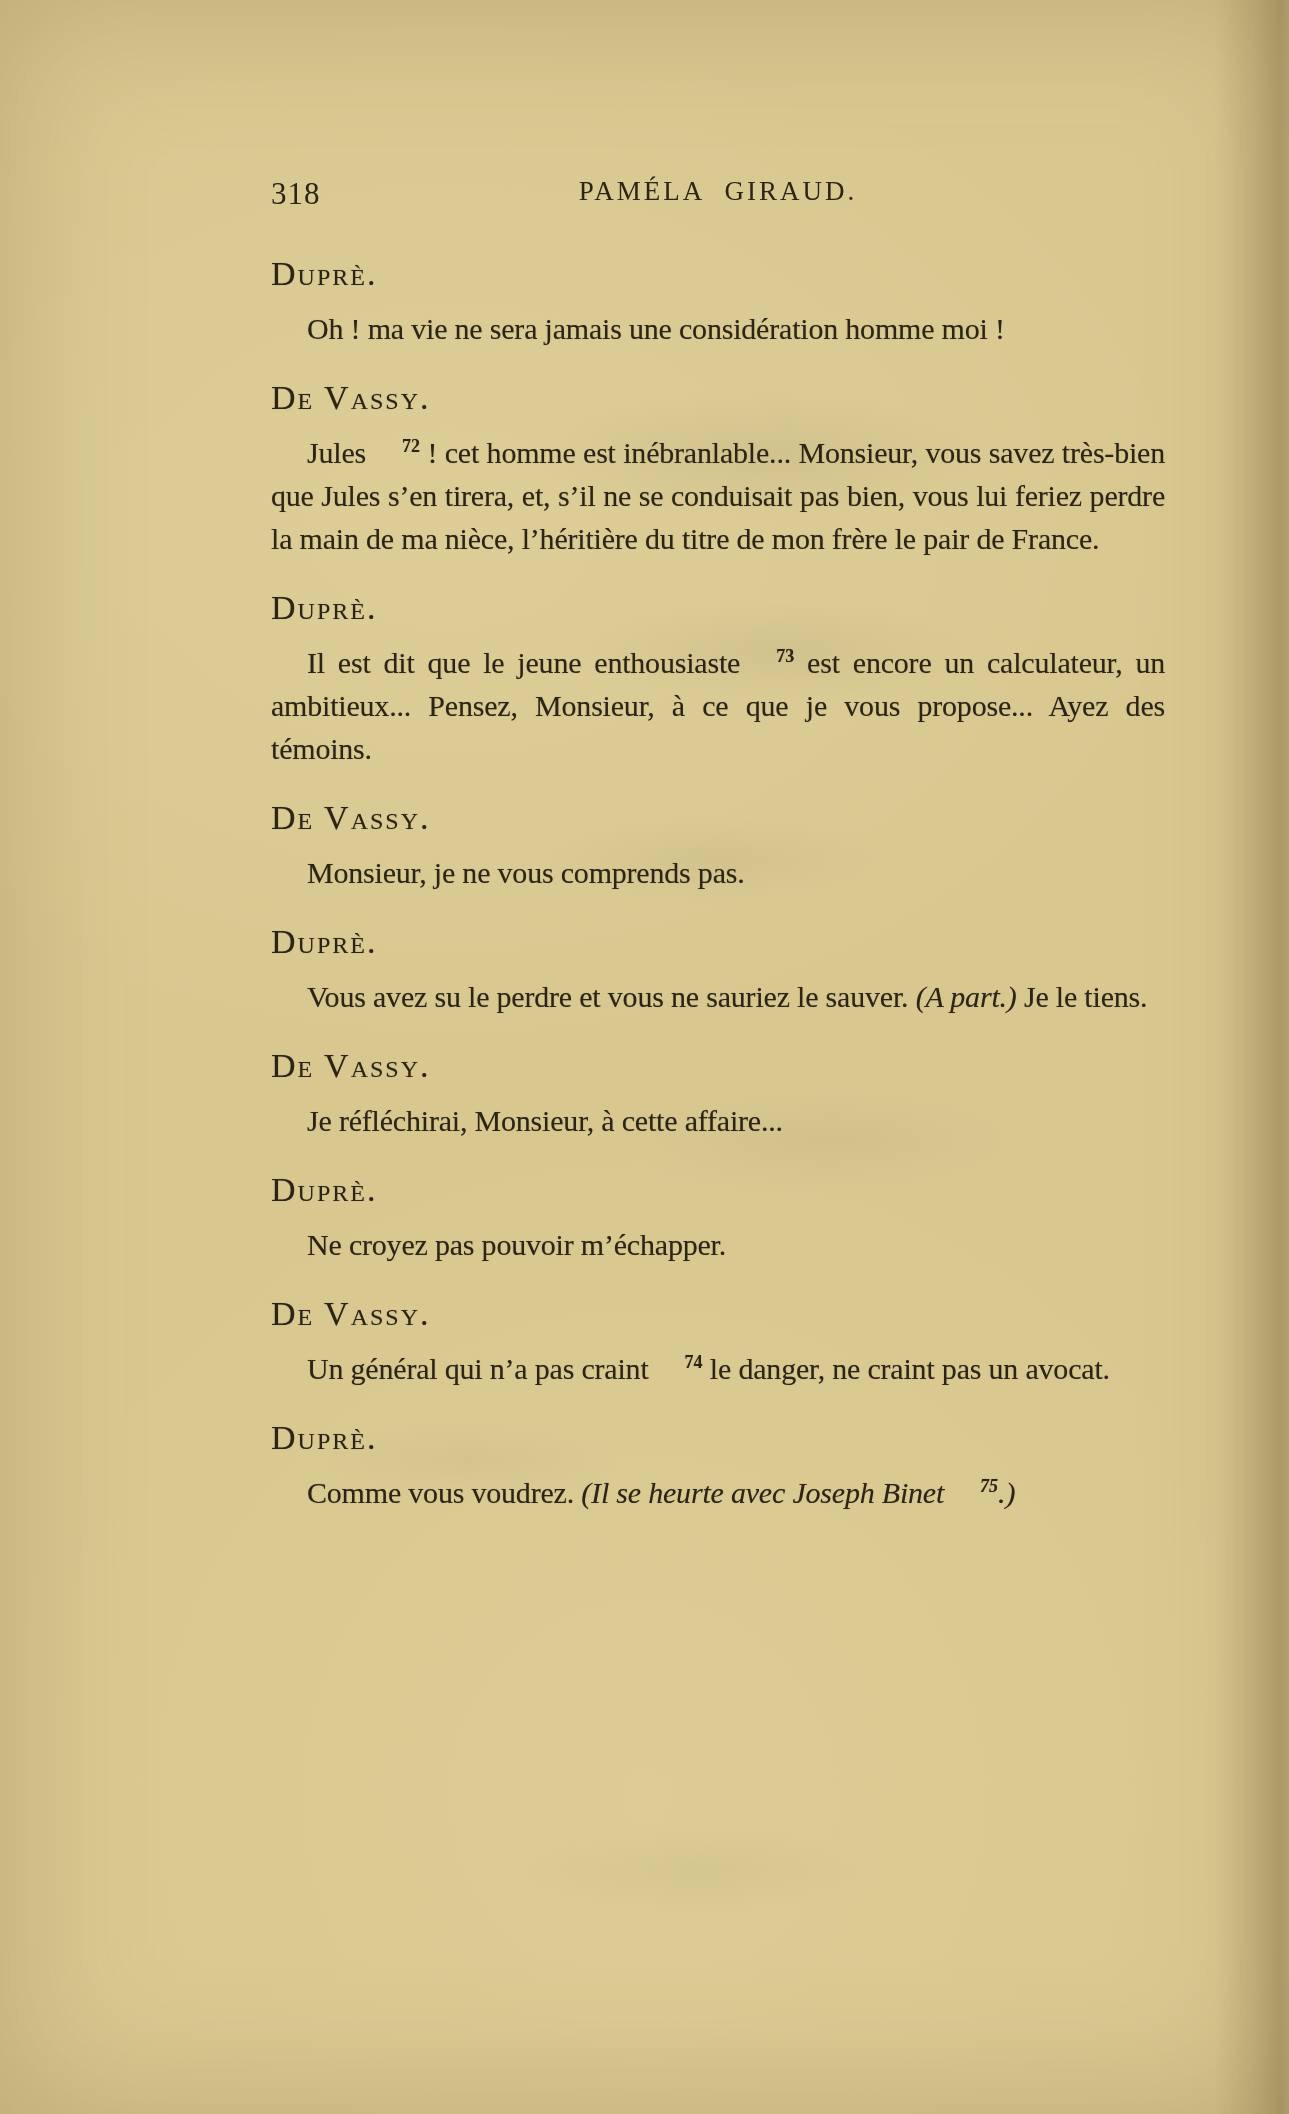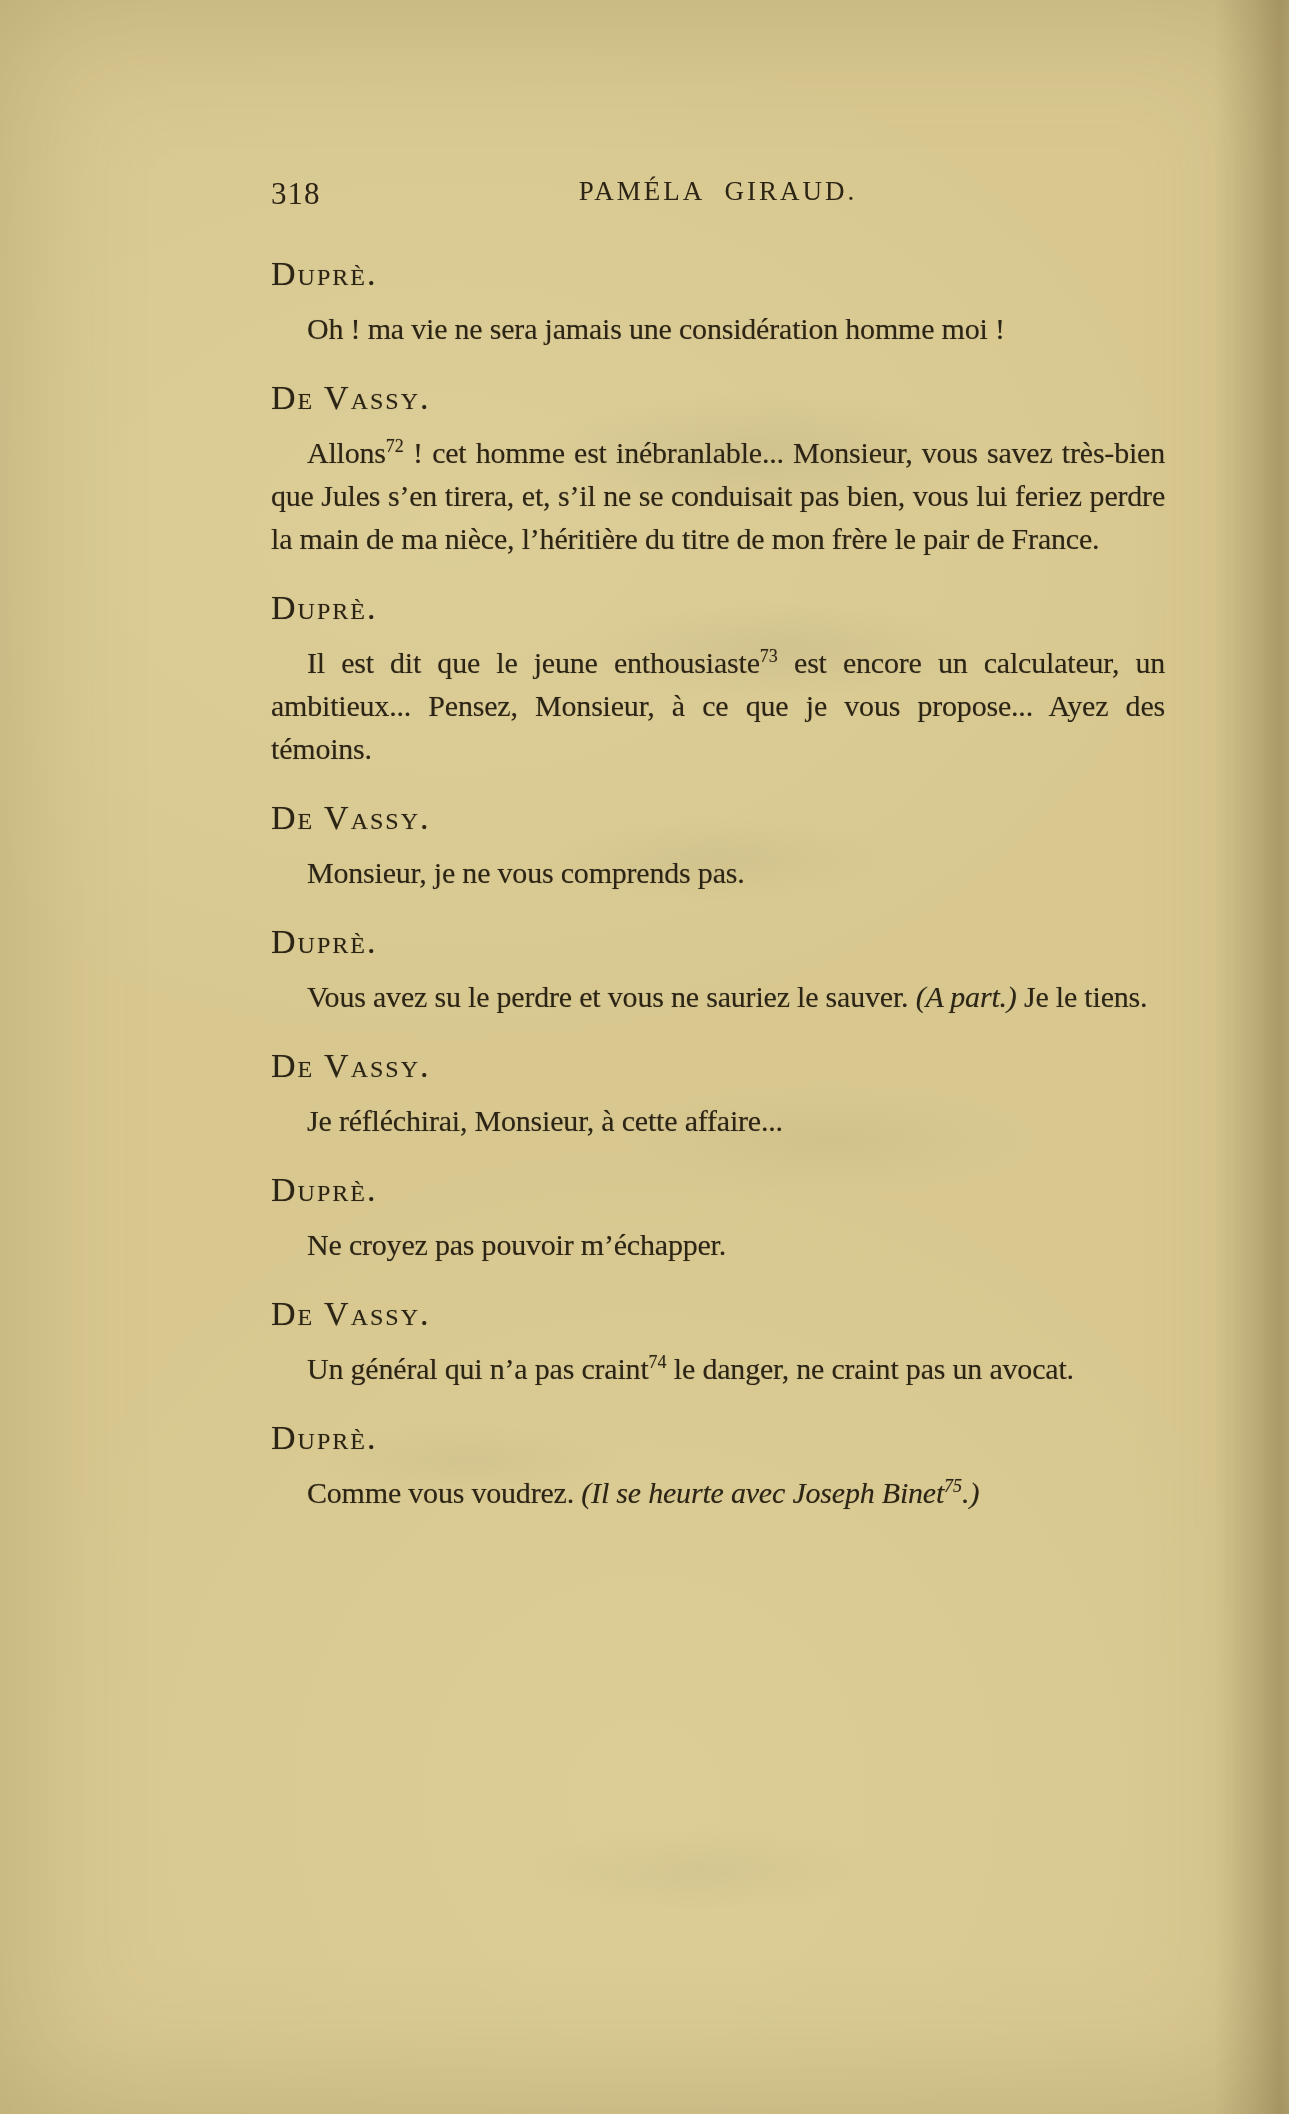--- a/index.html
+++ b/index.html
@@ -73,40 +73,41 @@
   }
   .speaker:first-child{margin-top:0;}
   .line{
     text-indent:36px;
   }
   .line.justify{
     text-align:justify;
   }
   .line sup{
     font-size:0.60em;
-    font-weight:normal;
+    font-weight:bold;
     line-height:0;
     vertical-align:super;
     letter-spacing:0;
+    margin-left:36px;
   }
   .line .sd{font-style:italic;}
 </style>
 </head>
 <body>
 
 <div class="page">
   <div class="running-head">
     <span class="page-number">318</span>
     <span class="running-title">PAMÉLA GIRAUD.</span>
   </div>
   <div class="text-block" id="dialogue">
       <div class="speaker">Duprè.</div>
       <div class="line"><span>Oh ! ma vie ne sera jamais une considération homme moi !</span></div>
       <div class="speaker">De Vassy.</div>
-      <div class="line justify"><span>Allons</span><sup>72</sup><span> ! cet homme est inébranlable... Monsieur, vous savez très-bien que Jules s’en tirera, et, s’il ne se conduisait pas bien, vous lui feriez perdre la main de ma nièce, l’héritière du titre de mon frère le pair de France.</span></div>
+      <div class="line justify"><span>Jules</span><sup>72</sup><span> ! cet homme est inébranlable... Monsieur, vous savez très-bien que Jules s’en tirera, et, s’il ne se conduisait pas bien, vous lui feriez perdre la main de ma nièce, l’héritière du titre de mon frère le pair de France.</span></div>
       <div class="speaker">Duprè.</div>
       <div class="line justify"><span>Il est dit que le jeune enthousiaste</span><sup>73</sup><span> est encore un calculateur, un ambitieux... Pensez, Monsieur, à ce que je vous propose... Ayez des témoins.</span></div>
       <div class="speaker">De Vassy.</div>
       <div class="line"><span>Monsieur, je ne vous comprends pas.</span></div>
       <div class="speaker">Duprè.</div>
       <div class="line justify"><span>Vous avez su le perdre et vous ne sauriez le sauver. </span><span class="sd">(A part.)</span><span> Je le tiens.</span></div>
       <div class="speaker">De Vassy.</div>
       <div class="line"><span>Je réfléchirai, Monsieur, à cette affaire...</span></div>
       <div class="speaker">Duprè.</div>
       <div class="line"><span>Ne croyez pas pouvoir m’échapper.</span></div>

